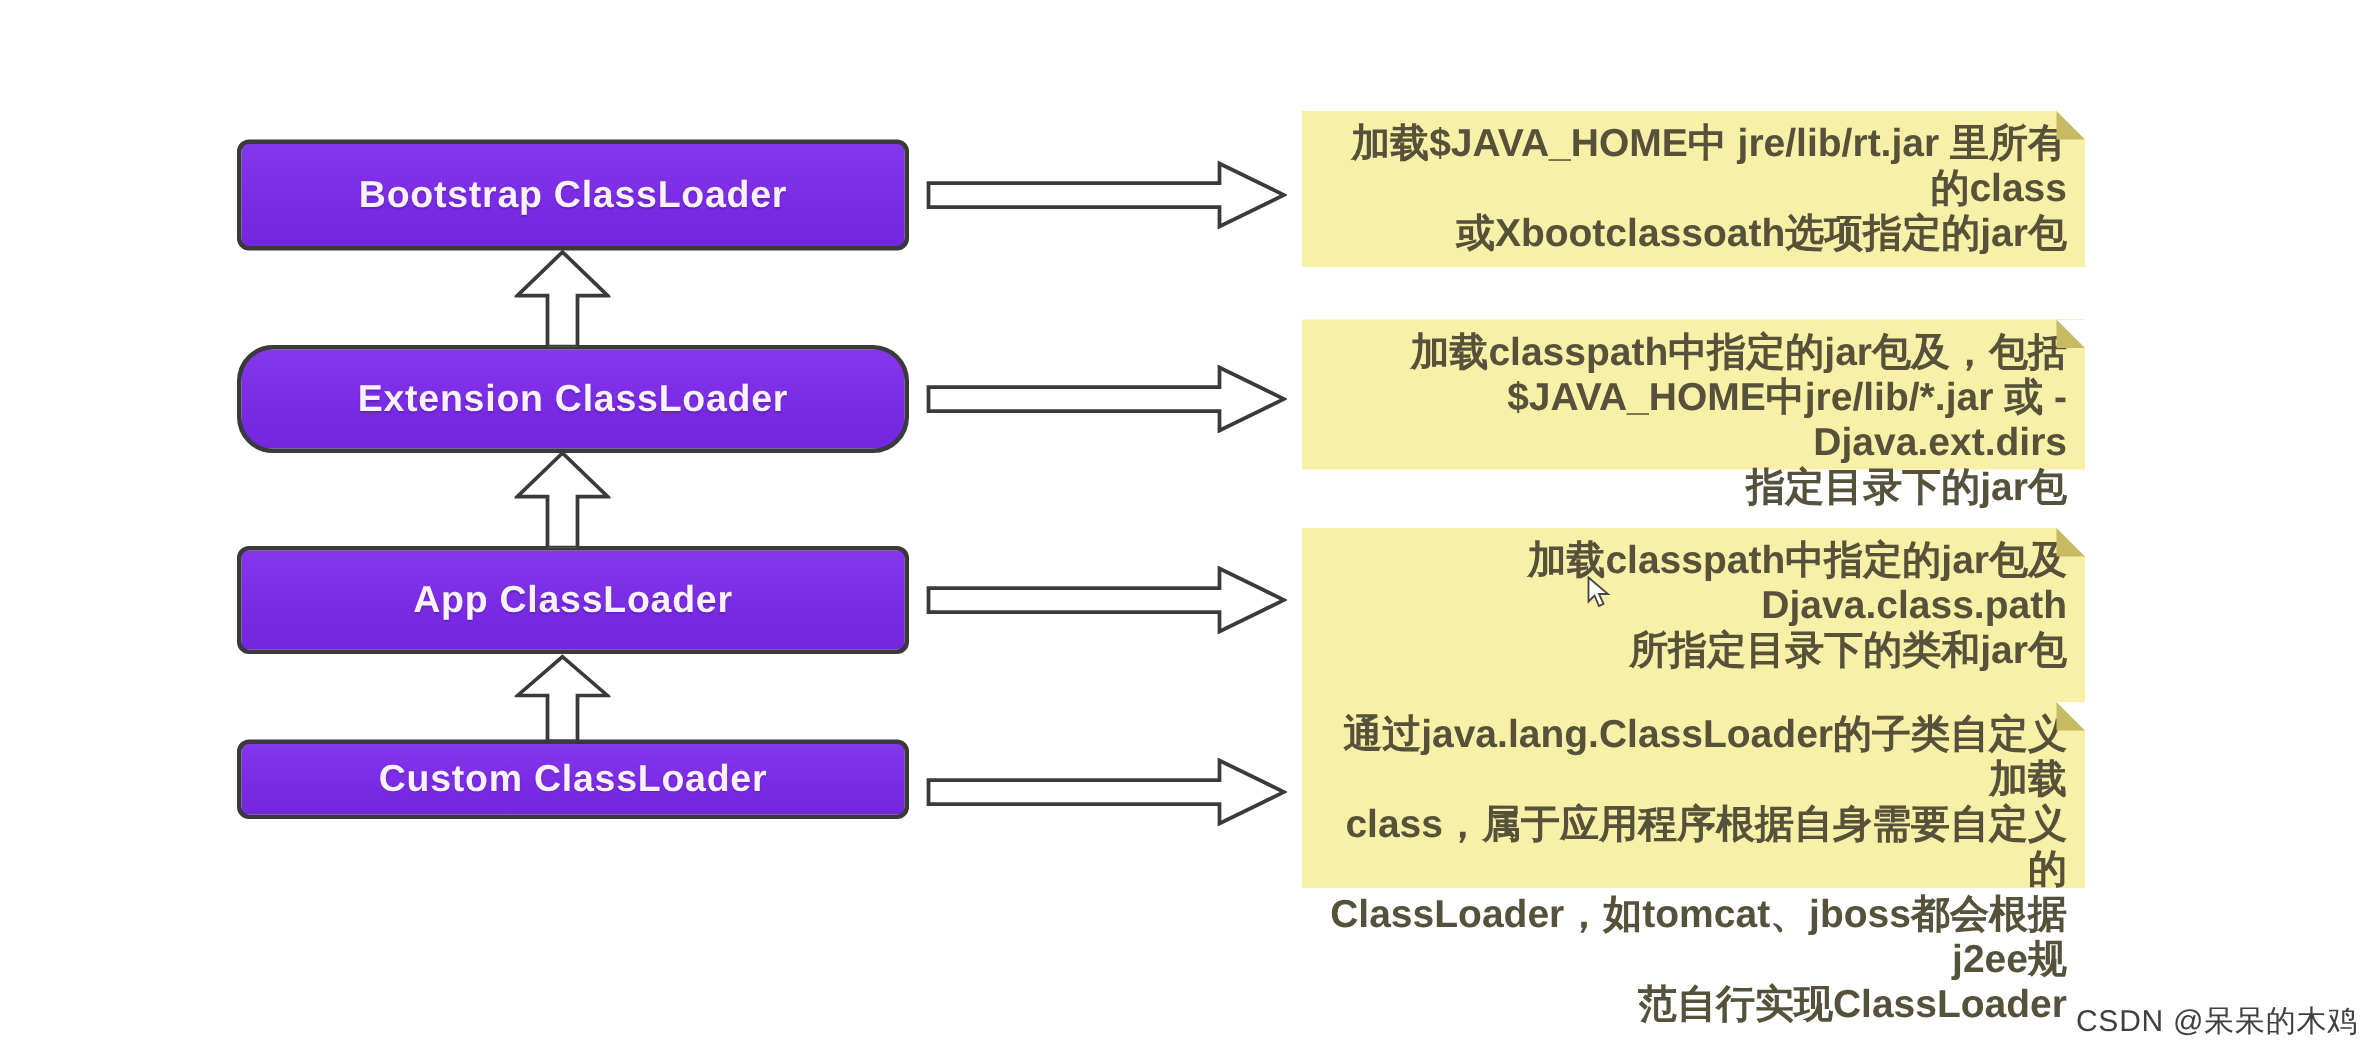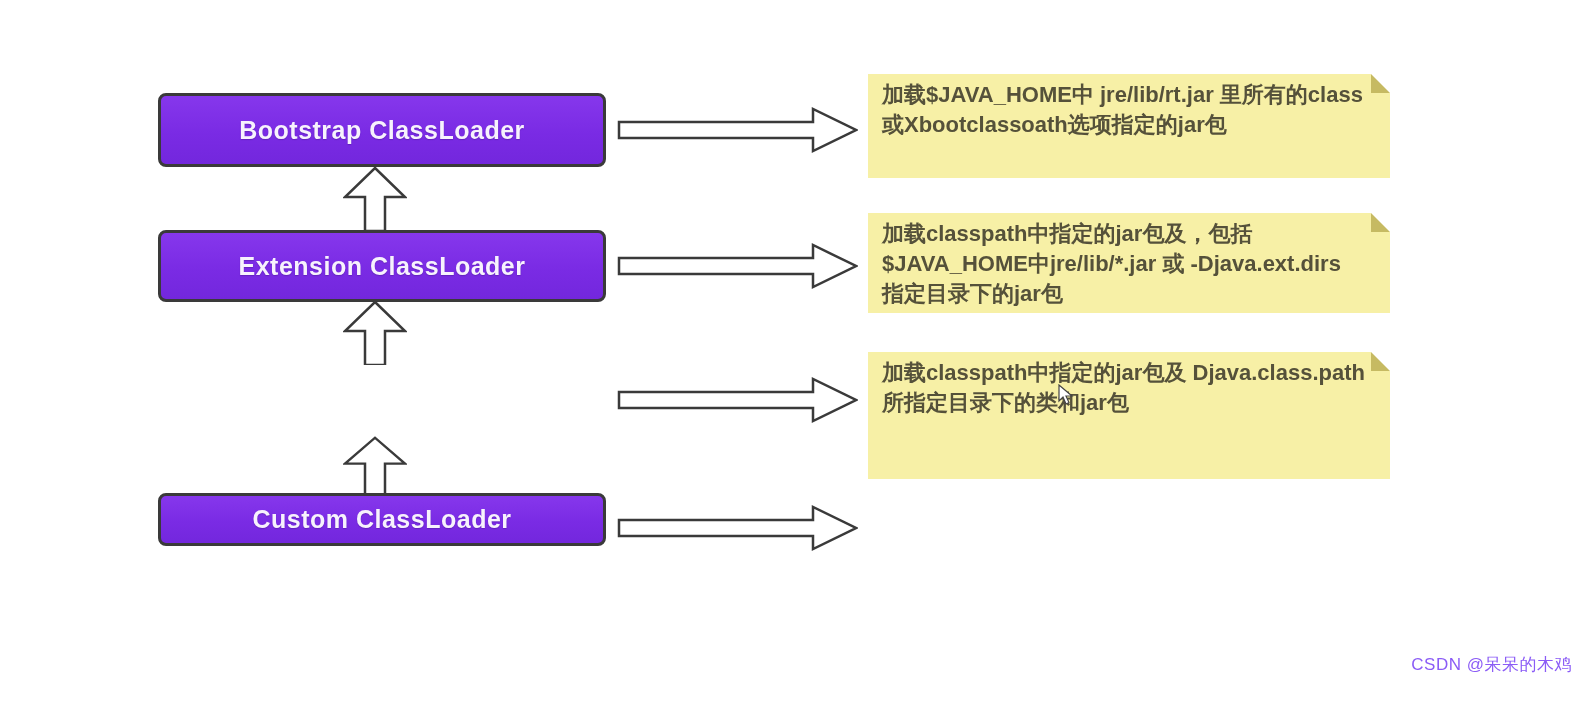--- a/index.html
+++ b/index.html
@@ -46,56 +46,60 @@
     top: 0;
     right: 0;
     width: 0;
     height: 0;
     border-style: solid;
     border-width: 0 19px 19px 0;
     border-color: #ffffff #ffffff #c6ba62 #c6ba62;
   }
   .note-text {
     padding: 6px 12px 6px 14px;
-    font-size: 22px;
+    font-size: 26px;
     line-height: 30px;
     font-weight: 600;
     color: #55513a;
     white-space: pre-line;
+    text-align: right;
   }
   .arrow-svg {
     position: absolute;
     display: block;
   }
   .watermark {
     position: absolute;
     right: 8px;
-    bottom: 28px;
-    font-size: 17px;
-    color: #8b5cf6;
+    bottom: 10px;
+    font-size: 20px;
+    color: #404040;
     letter-spacing: 0.5px;
   }
   .cursor {
     position: absolute;
     left: 1058px;
     top: 384px;
     width: 16px;
     height: 22px;
   }
 </style>
 </head>
 <body>
 
 <div class="canvas">
 
   <div class="loader-box" style="top:93px;height:74px;text-align:center;">
     <span>Bootstrap ClassLoader</span>
   </div>
-  <div class="loader-box" style="top:230px;height:72px;">
+  <div class="loader-box" style="top:230px;height:72px;border-radius:24px;">
     <span>Extension ClassLoader</span>
+  </div>
+  <div class="loader-box" style="top:364px;height:72px;">
+    <span>App ClassLoader</span>
   </div>
   <div class="loader-box" style="top:493px;height:53px;">
     <span>Custom ClassLoader</span>
   </div>
 
   <svg class="arrow-svg" style="left:343px;top:166px;width:64px;height:65px;" viewBox="0 0 64 65" preserveAspectRatio="none">
     <polygon points="32,2 62,31 42,31 42,65 22,65 22,31 2,31" fill="#ffffff" stroke="#3a3a3a" stroke-width="2.5" stroke-linejoin="miter"></polygon>
   </svg>
   <svg class="arrow-svg" style="left:343px;top:300px;width:64px;height:65px;" viewBox="0 0 64 65" preserveAspectRatio="none">
     <polygon points="32,2 62,31 42,31 42,65 22,65 22,31 2,31" fill="#ffffff" stroke="#3a3a3a" stroke-width="2.5" stroke-linejoin="miter"></polygon>
@@ -126,20 +130,27 @@
     <div class="note-fold"></div>
     <div class="note-text">加载classpath中指定的jar包及，包括
 $JAVA_HOME中jre/lib/*.jar 或 -Djava.ext.dirs
 指定目录下的jar包</div>
   </div>
   <div class="note" style="top:352px;height:127px;">
     <div class="note-fold"></div>
     <div class="note-text">加载classpath中指定的jar包及 Djava.class.path
 所指定目录下的类和jar包</div>
   </div>
+  <div class="note" style="top:468px;height:124px;">
+    <div class="note-fold"></div>
+    <div class="note-text">通过java.lang.ClassLoader的子类自定义加载
+class，属于应用程序根据自身需要自定义的
+ClassLoader，如tomcat、jboss都会根据j2ee规
+范自行实现ClassLoader</div>
+  </div>
 
   <svg class="cursor" viewBox="0 0 16 22">
     <polygon points="1,1 1,17 5,13 8,20 11,18.5 8,12 14,12" fill="#ffffff" stroke="#444444" stroke-width="1.2"></polygon>
   </svg>
 
   <div class="watermark">CSDN @呆呆的木鸡</div>
 
 </div>
 
 </body></html>

